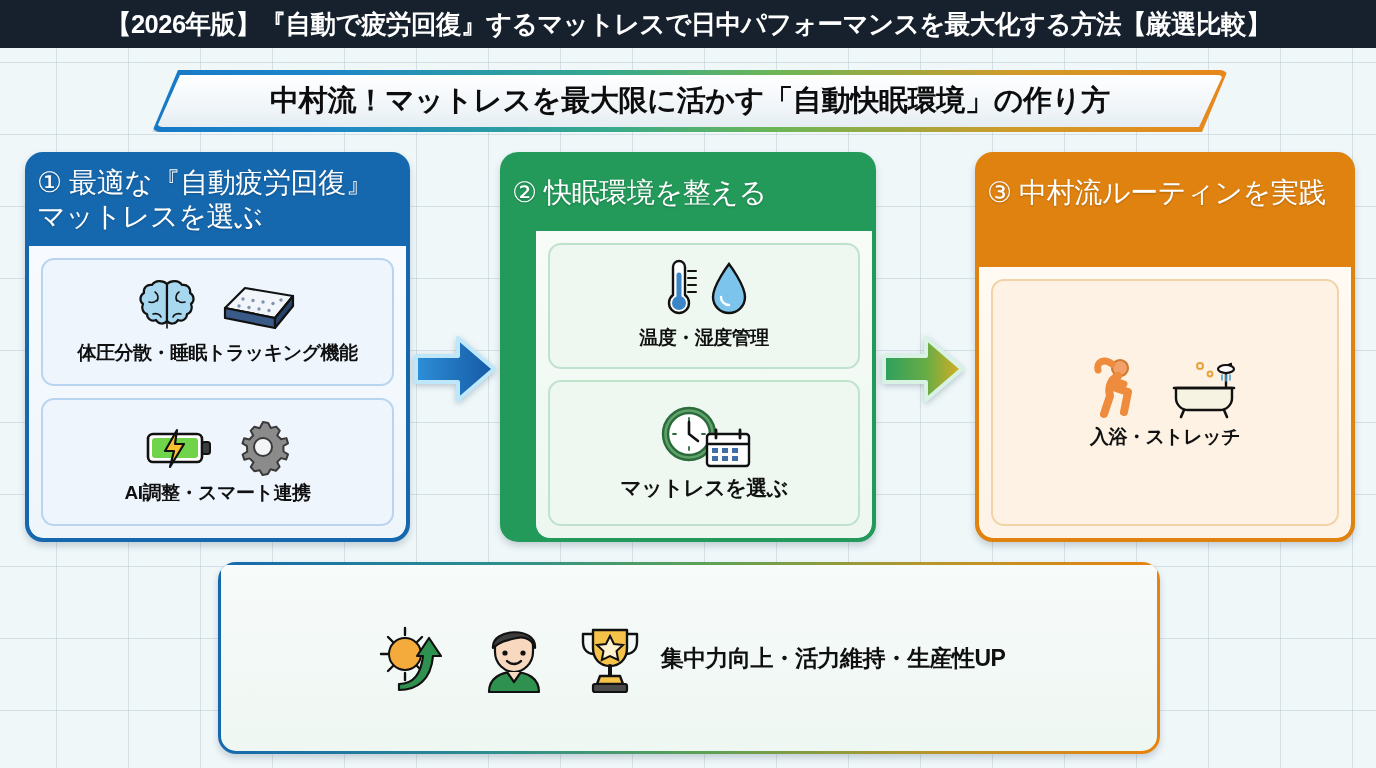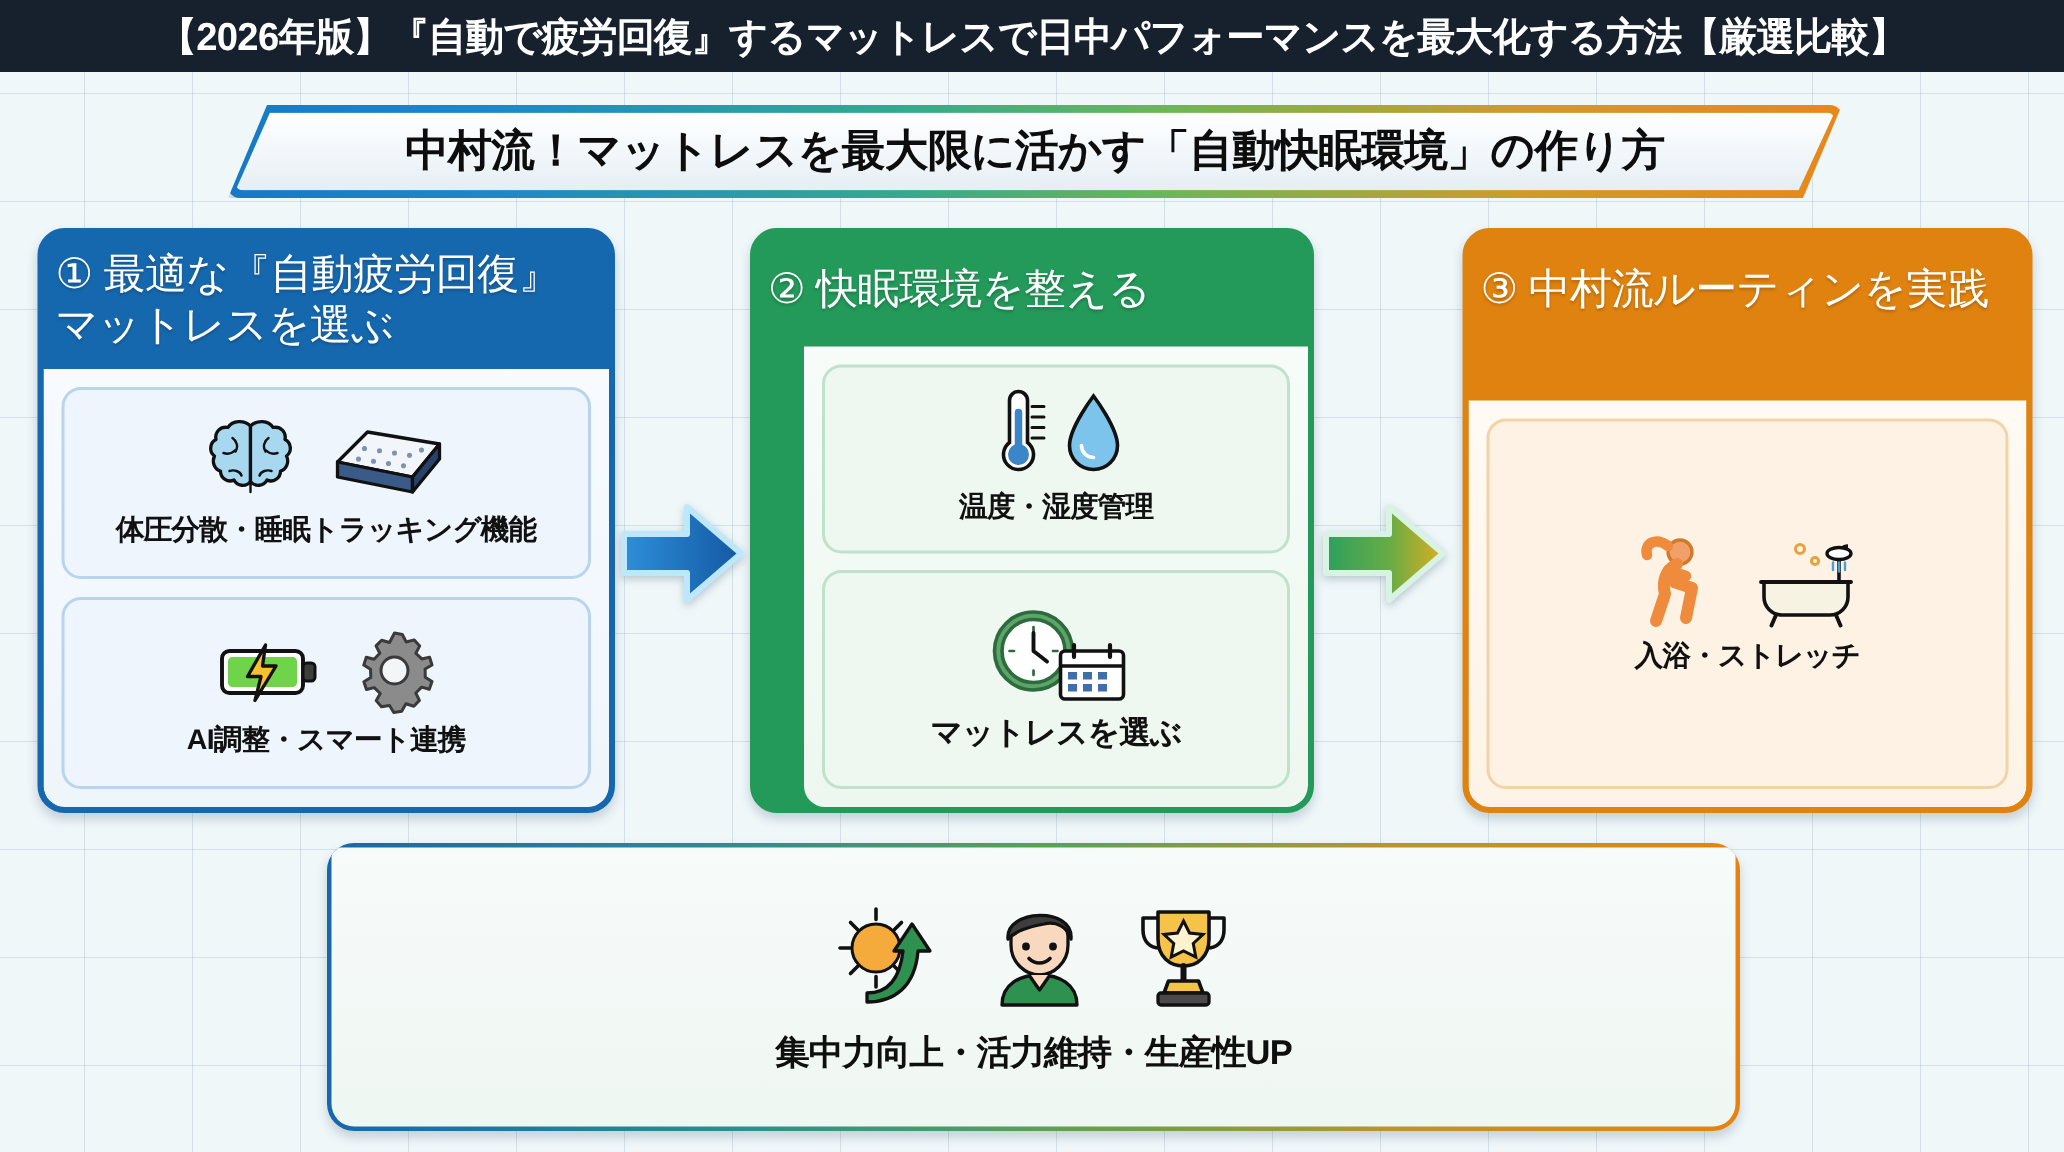--- a/index.html
+++ b/index.html
@@ -175,21 +175,21 @@
     font-weight: bold;
     padding: 6px 0 9px;
     text-shadow: 0 1px 2px rgba(0,0,0,0.25);
     letter-spacing: -0.4px;
   }
   #card4-body {
     flex: 1 1 auto;
     background: linear-gradient(180deg,#f7fbfa 0%, #eff7f2 100%);
     border-radius: 0 0 15px 15px;
     display: flex;
-    flex-direction: column;
+    flex-direction: row;
     align-items: center;
     justify-content: center;
     gap: 14px;
   }
   #card4-body .icons { display:flex; align-items:flex-end; gap: 22px; }
   #card4-body .lbl {
     font-size: 23px; font-weight: bold; color: #0f0f0f;
     letter-spacing: -0.6px; white-space: nowrap;
   }
 </style>

